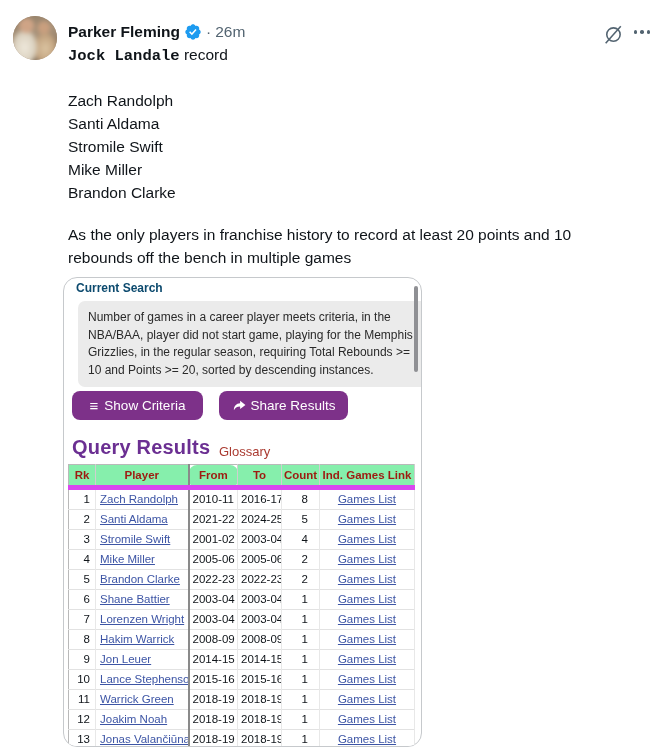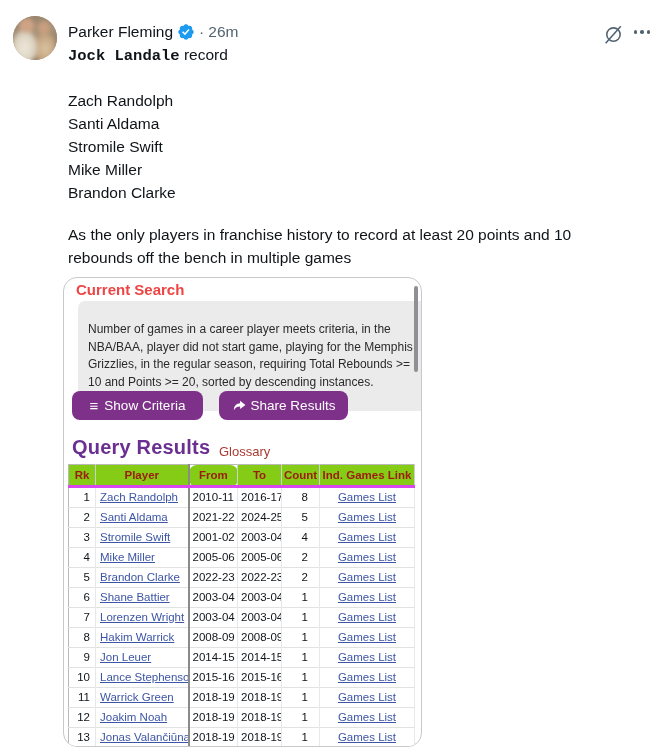--- a/index.html
+++ b/index.html
@@ -23,64 +23,64 @@
   .avatar-img{position:absolute;inset:-4px;filter:blur(2px);
     background:
       radial-gradient(circle at 34% 26%, #cfa486 0 14%, transparent 15%),
       radial-gradient(circle at 67% 30%, #c99f7e 0 12%, transparent 13%),
       radial-gradient(ellipse 38% 52% at 30% 68%, #efe9dc 0%, #d9cfbd 55%, transparent 70%),
       radial-gradient(ellipse 16% 40% at 40% 70%, #3c3f46 0%, transparent 70%),
       radial-gradient(ellipse 34% 46% at 70% 70%, #dcc5a3 0%, #c2a37f 55%, transparent 72%),
       linear-gradient(160deg, #8d7a63 0%, #a8927a 45%, #6f5d49 100%);}
   .name-row{position:absolute;left:68px;top:22px;display:flex;align-items:center;
     font-size:15.5px;line-height:19px;white-space:nowrap;}
-  .author{font-weight:normal;cursor:pointer;}
+  .author{font-weight:bold;cursor:pointer;}
   .badge{width:18px;height:18px;margin-left:4px;display:inline-block;}
   .handle{color:var(--muted-gray);margin-left:5px;}
   .dot-sep{color:var(--muted-gray);margin:0 4px;}
   .time{color:var(--muted-gray);}
   .grok-btn{position:absolute;right:34px;top:24px;width:22px;height:22px;cursor:pointer;}
   .more-btn{position:absolute;right:8px;top:30px;display:flex;gap:3px;cursor:pointer;}
   .more-btn i{width:3.5px;height:3.5px;border-radius:50%;background:var(--muted-gray);}
 
   
   .lead-line{position:absolute;left:68px;top:44px;font-size:15.5px;line-height:21px;}
   .lead-bold{font-weight:bold;font-family:Liberation Mono, monospace;}
   .players{position:absolute;left:68px;top:89px;font-size:15.5px;line-height:23px;}
   .para{position:absolute;left:68px;top:223px;width:560px;font-size:15.5px;line-height:23px;}
 
   
   .embed{position:absolute;left:63px;top:277px;width:362px;height:474px;overflow:hidden;cursor:pointer;}
   .panel{position:absolute;left:0;top:0;width:359px;height:470px;background:#ffffff;
     border:1px solid #c6c9cc;border-radius:14px;overflow:hidden;}
   .scrollbar{position:absolute;right:3px;top:8px;width:4px;height:86px;border-radius:2px;
     background:#8f9094;}
-  .cs-title{position:absolute;left:12px;top:3px;font-size:15px;font-weight:bold;color:#ef4444;}
+  .cs-title{position:absolute;left:12px;top:3px;font-size:12px;font-weight:bold;color:#0c4a6e;}
   .cs-desc{position:absolute;left:14px;top:23px;width:357px;background:#ebebeb;border-radius:7px;
-    padding:20px 10px;font-size:12px;line-height:17.5px;color:#2a2a2a;}
+    padding:8px 10px;font-size:12px;line-height:17.5px;color:#2a2a2a;}
   .btn{position:absolute;top:113px;height:29px;border:none;border-radius:8px;
     background:var(--accent-purple);color:#ffffff;font-size:13.5px;
     font-family:"Liberation Sans","DejaVu Sans",sans-serif;
     display:inline-flex;align-items:center;justify-content:center;gap:6px;cursor:pointer;}
   .btn-criteria{left:8px;width:131px;}
   .btn-share{left:155px;width:129px;}
   .menu-glyph{font-size:15px;line-height:1;}
   .share-glyph{width:15px;height:15px;margin-right:-2px;}
   .qr-title{position:absolute;left:8px;top:158px;font-size:20px;font-weight:bold;
     color:var(--heading-purple);letter-spacing:.2px;}
   .glossary{position:absolute;left:155px;top:166px;font-size:13px;color:var(--glossary-red);
     cursor:pointer;}
 
   
   table{position:absolute;left:4px;top:186px;width:346px;border-collapse:collapse;
     table-layout:fixed;font-size:11.5px;background:#fff;border:1px solid #b9b9b9;}
   col.c-rk{width:27px;} col.c-player{width:93px;} col.c-from{width:49px;}
   col.c-to{width:44px;} col.c-count{width:38px;} col.c-link{width:95px;}
-  th{background:#84cc16;color:var(--header-red);font-weight:bold;padding:4px 1px;
-    border-bottom:3px solid #d946ef;border-right:1px solid #cfcfcf;white-space:nowrap;
+  th{background:#86efac;color:var(--header-red);font-weight:bold;padding:4px 1px;
+    border-bottom:5px solid #d946ef;border-right:1px solid #cfcfcf;white-space:nowrap;
     overflow:hidden;text-align:center;}
   td{padding:3px 3px;border-top:1px solid #e2e2e2;border-right:1px solid #e8e8e8;
     white-space:nowrap;overflow:hidden;line-height:13px;}
   th.col-from,td.col-from{border-left:2px solid #8a8a8a;border-radius:8px;}
   td.col-rk{text-align:right;padding-right:5px;}
   td.col-player{text-align:left;padding-left:4px;}
   td.col-from,td.col-to{text-align:center;}
   td.col-count{text-align:right;padding-right:11px;}
   td.col-link{text-align:center;}
   .tlink{color:var(--link-blue);text-decoration:underline;cursor:pointer;}

